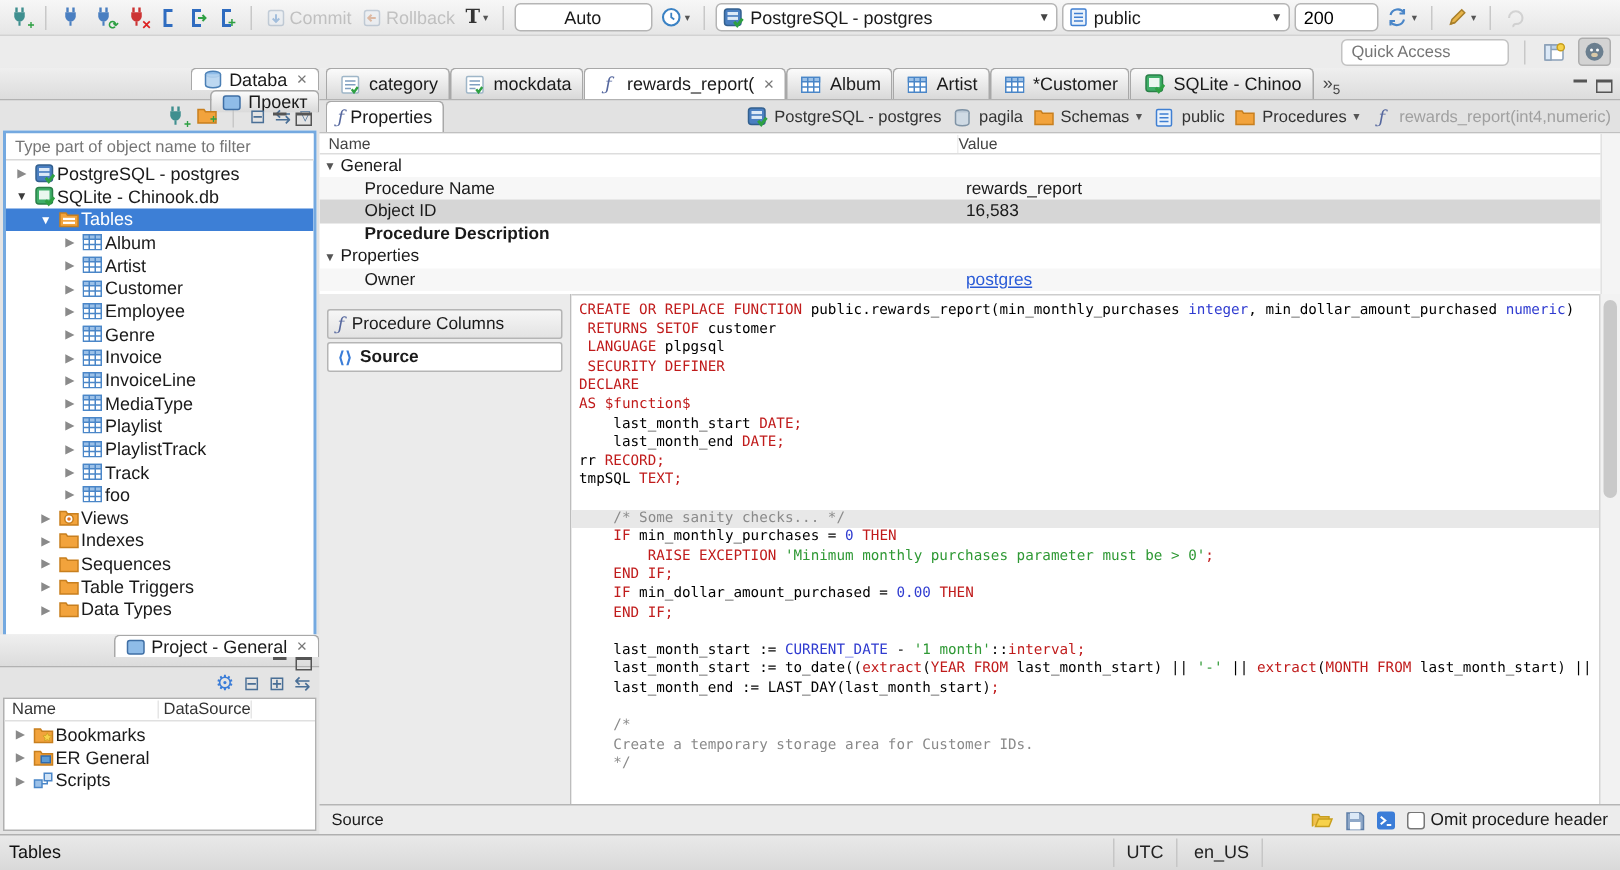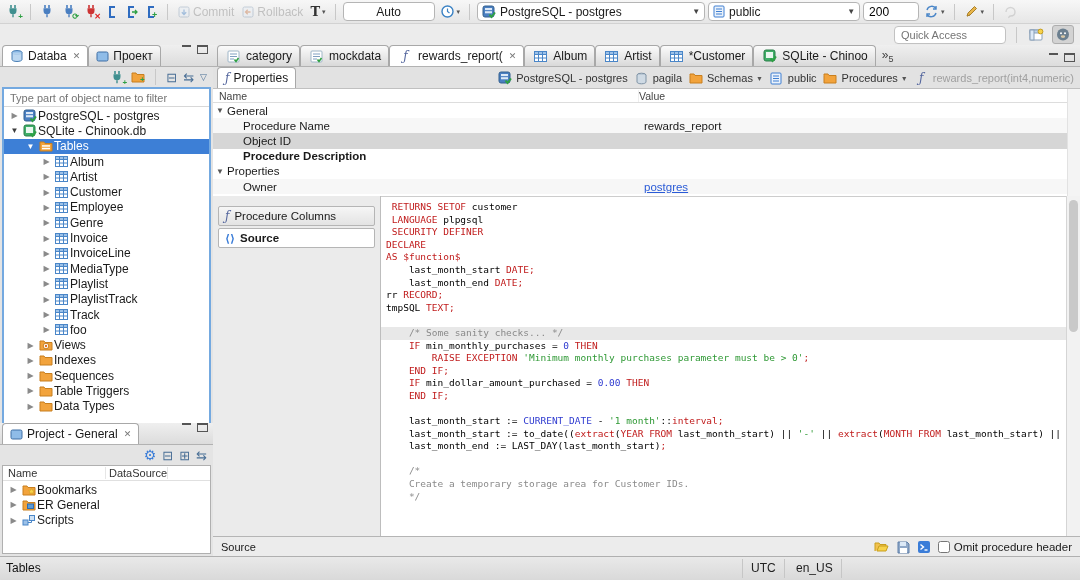--- a/index.html
+++ b/index.html
@@ -31,22 +31,22 @@
   .b-green { color:#2ea043; } .b-red { color:#d22; }
   .pressed { background:#d3d3d3; border:1px solid #aeaeae; border-radius:3px; }
   .ic { display:inline-flex; align-items:center; justify-content:center; }
   .uni { font-size:13px; color:#4a6f96; line-height:13px; }
   .gear { font-size:14px; color:#3b7dd8; line-height:14px; }
   .ficon { font-family:"DejaVu Serif",serif; font-style:italic; color:#55679e; font-size:12px; line-height:12px; }
   .txn { font-family:"DejaVu Serif",serif; font-weight:bold; color:#333; font-size:13px; }
 
   
   .sidebar { position:absolute; left:0; top:45px; width:213px; bottom:24px; background:#e4e4e4; }
-  .tabbar { height:22px; display:flex; align-items:flex-start; background:linear-gradient(#efefef,#dcdcdc);
-            border-bottom:1px solid #b2b2b2; padding-left:2px; }
+  .tabbar { height:22px; display:flex; align-items:flex-end; background:linear-gradient(#efefef,#dcdcdc);
+            border-bottom:1px solid #b2b2b2; padding-left:2px;flex-direction:column; }
   .tab { display:inline-flex; align-items:center; gap:4px; height:21px; padding:0 7px;
          border:1px solid #a8a8a8; border-bottom:none; border-radius:4px 4px 0 0;
          background:linear-gradient(#fbfbfb,#d9d9d9); font-size:12px; white-space:nowrap; }
   .tab.active { background:#fff; }
   .tab .close { color:#777; font-size:9px; margin-left:2px; }
   .minmax { margin-left:auto; display:flex; gap:5px; padding:0 5px 4px 0; align-items:center; }
   .mm { width:11px; height:9px; position:relative; }
   .mm.min::after { content:""; position:absolute; left:1px; right:1px; top:0; height:2px; background:#555; }
   .mm.max::after { content:""; position:absolute; inset:0; border:1.5px solid #555; border-top:2.5px solid #555; }
   .panel-tools { height:20px; display:flex; align-items:center; justify-content:flex-end; gap:6px; padding:0 6px;
@@ -792,20 +792,21 @@
           <div class="prow alt">
             <span class="pname child">
               <span>Procedure Name</span>
             </span>
             <span class="pval">rewards_report</span>
           </div>
           <div class="prow selected">
             <span class="pname child">
               <span>Object ID</span>
             </span>
+            <span class="pval">16,583</span>
           </div>
           <div class="prow">
             <span class="pname child bold">
               <span>Procedure Description</span>
             </span>
             <span class="pval"></span>
           </div>
           <div class="prow">
             <span class="pname">
               <span class="grp-arr">▼</span>
@@ -830,20 +831,21 @@
             <span>Procedure Columns</span>
           </div>
           <div class="side-tab active">
             <span><span style="font-family:'DejaVu Serif',serif;color:#3b7dd8;font-size:11px">⟨⟩</span></span>
             <span>Source</span>
           </div>
         </div>
       <div class="source">
 
         <div id="code">
+            <div class="code-line"><span class="k">CREATE OR REPLACE FUNCTION</span><span class="p"> public.rewards_report(min_monthly_purchases </span><span class="t">integer</span><span class="p">, min_dollar_amount_purchased </span><span class="t">numeric</span><span class="p">)</span></div>
             <div class="code-line"><span class="k"> RETURNS SETOF</span><span class="p"> customer</span></div>
             <div class="code-line"><span class="k"> LANGUAGE</span><span class="p"> plpgsql</span></div>
             <div class="code-line"><span class="k"> SECURITY DEFINER</span></div>
             <div class="code-line"><span class="k">DECLARE</span></div>
             <div class="code-line"><span class="k">AS</span><span class="p"> </span><span class="k">$function$</span></div>
             <div class="code-line"><span class="p">    last_month_start </span><span class="k">DATE</span><span class="k">;</span></div>
             <div class="code-line"><span class="p">    last_month_end </span><span class="k">DATE</span><span class="k">;</span></div>
             <div class="code-line"><span class="p">rr </span><span class="k">RECORD</span><span class="k">;</span></div>
             <div class="code-line"><span class="p">tmpSQL </span><span class="k">TEXT</span><span class="k">;</span></div>
             <div class="code-line">&nbsp;</div>

